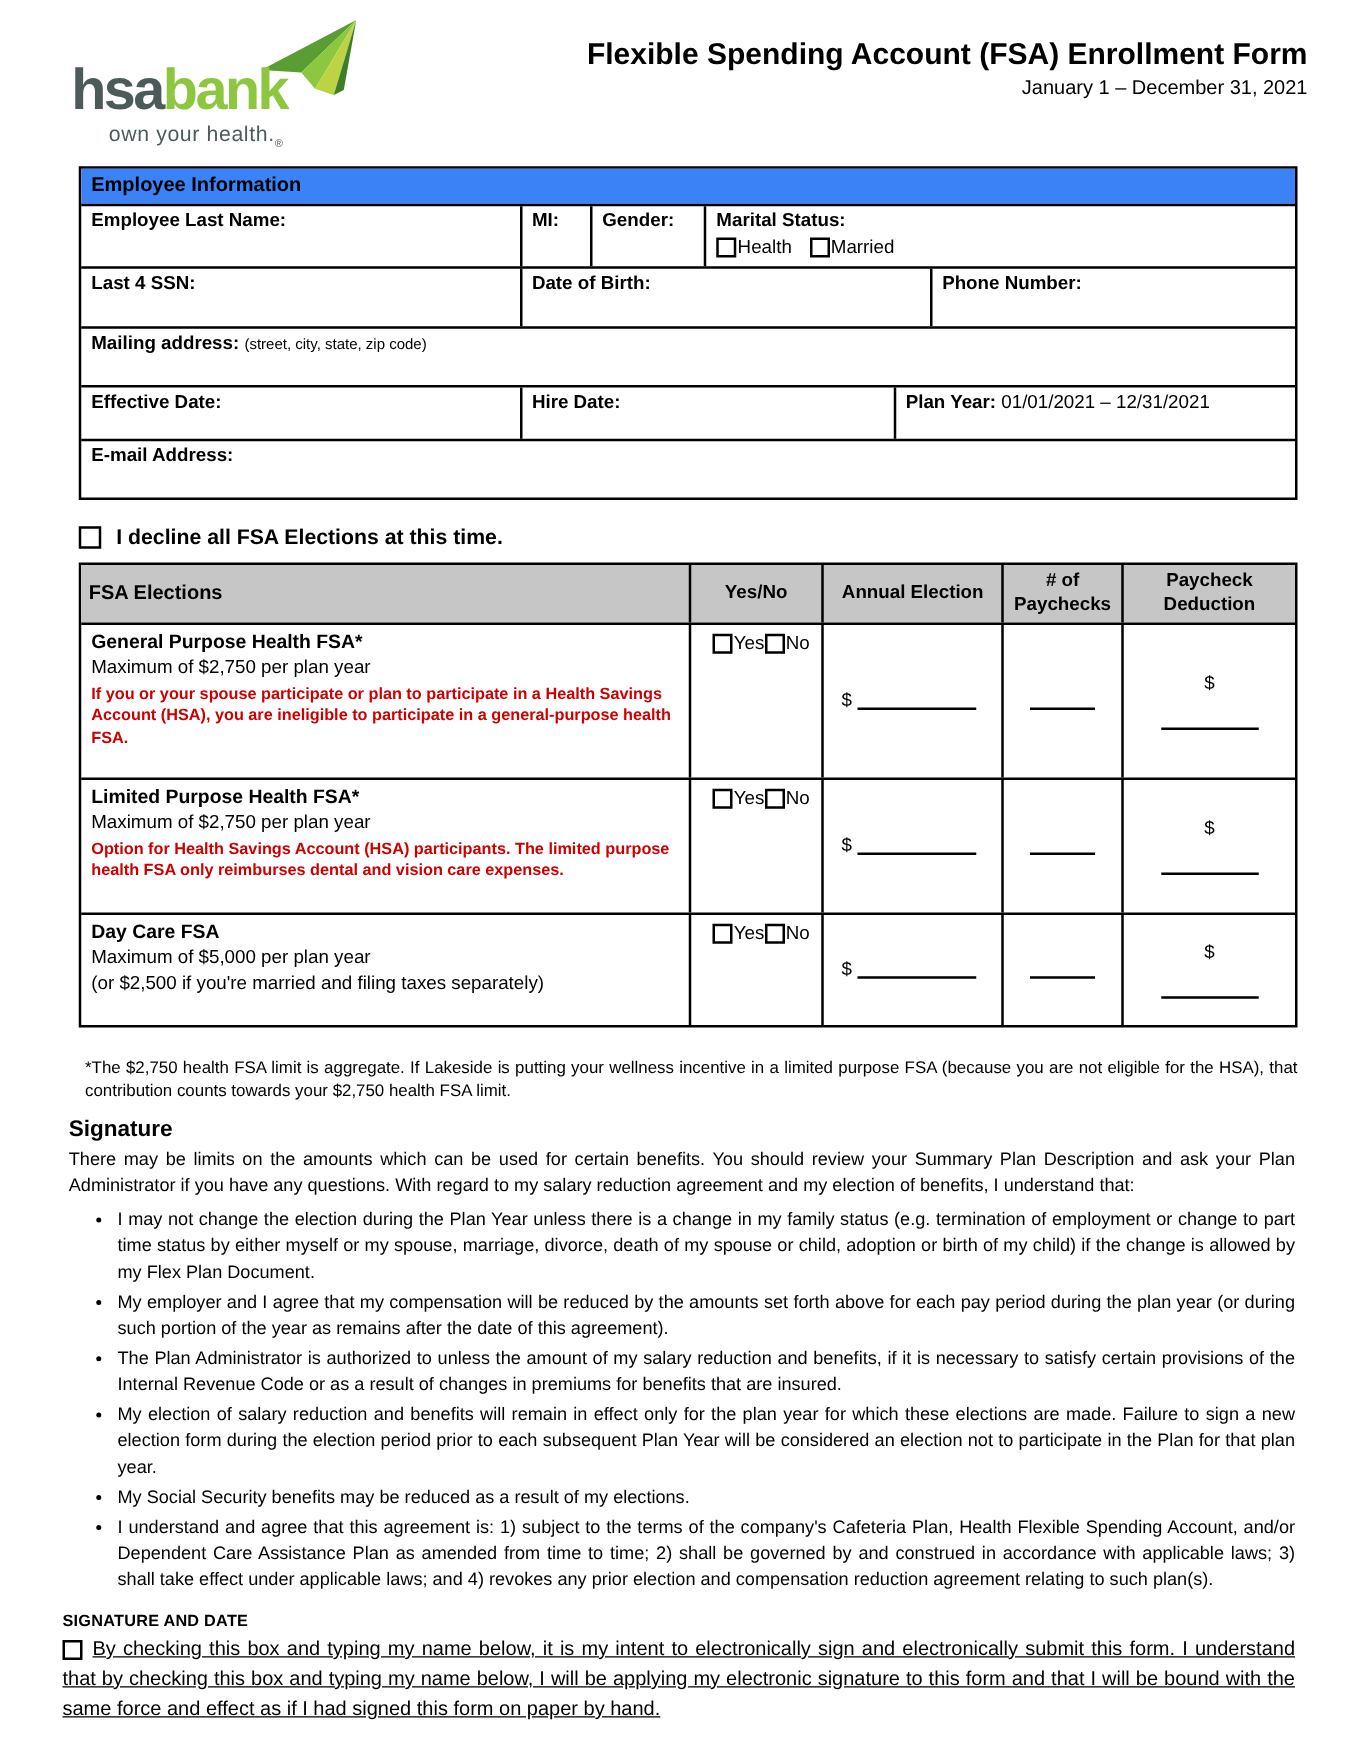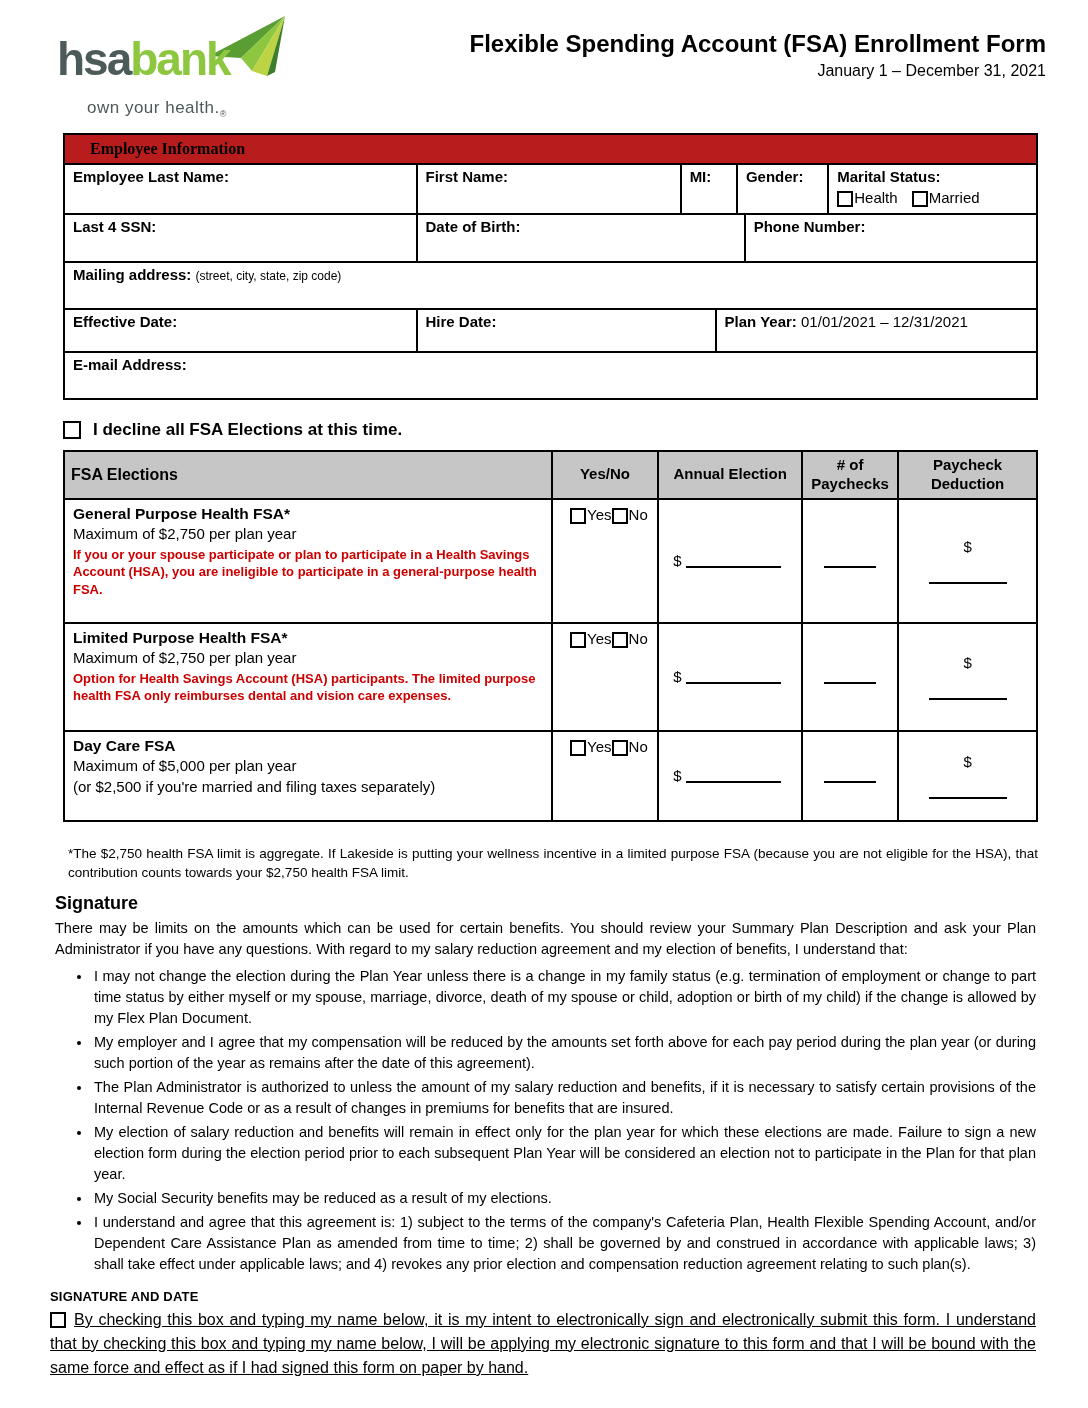--- a/index.html
+++ b/index.html
@@ -3,32 +3,32 @@
 <meta charset="utf-8">
 <style>
   html,body{margin:0;padding:0;background:#fff;}
   .page{
     width:1088px;min-height:1408px;position:relative;background:#fff;color:#000;
     font-family:"Liberation Sans","DejaVu Sans",sans-serif;box-sizing:border-box;
   }
   
   .header{display:flex;justify-content:space-between;align-items:flex-start;padding:20px 42px 0 55px;}
   .logo{position:relative;width:260px;height:95px;}
-  .logo-text{font-size:46px;font-weight:bold;letter-spacing:-2px;line-height:1;position:absolute;top:16px;left:2px;}
+  .logo-text{font-size:46px;font-weight:bold;letter-spacing:-2px;line-height:1;position:absolute;top:28px;left:2px;}
   .logo-hsa{color:#4d5a5a;}
   .logo-bank{color:#8dc63f;}
   .logo-arrow{position:absolute;left:150px;top:-6px;}
   .logo-tagline{position:absolute;top:78px;left:32px;font-size:17px;color:#4d5a5a;letter-spacing:0.5px;}
   .logo-reg{font-size:9px;vertical-align:sub;}
   .title-block{text-align:right;padding-top:10px;}
   .doc-title{font-size:24px;font-weight:bold;line-height:1.2;}
   .doc-subtitle{font-size:16px;margin-top:3px;}
   
   .ftable{margin:18px 50px 0 63px;width:975px;border:2px solid #000;box-sizing:border-box;}
-  .sec-head{background:#b91c1c;font-weight:bold;font-size:16px;padding:5px 25px;font-family:Liberation Serif, serif;}
+  .sec-head{background:#3b82f6;font-weight:bold;font-size:16px;padding:5px 8px;}
   .frow{display:flex;border-top:2px solid #000;}
   .fcell{border-left:2px solid #000;padding:3px 8px;font-weight:bold;font-size:15px;box-sizing:border-box;}
   .fcell:first-child{border-left:none;}
   .hint{font-weight:normal;font-size:12px;}
   .val{font-weight:normal;font-size:15px;}
   .cbx{display:inline-block;width:16px;height:16px;border:2px solid #000;vertical-align:middle;background:#fff;box-sizing:border-box;}
   .ms-line{font-weight:normal;font-size:15px;margin-top:4px;white-space:nowrap;}
   .ms-line .cbx{margin-right:1px;}
   .ms-line .ms2{margin-left:10px;}
   
@@ -101,21 +101,20 @@
       <div class="doc-title">Flexible Spending Account (FSA) Enrollment Form</div>
       <div class="doc-subtitle">January 1 – December 31, 2021</div>
     </div>
   </div>
 
   <div class="ftable">
     <div class="sec-head">Employee Information</div>
 
     <div class="frow" style="min-height:48px;">
       <div class="fcell" style="width:36.1%;"><span>Employee Last Name:</span></div>
-      <div class="fcell" style="width:27.2%;"><span>First Name:</span></div>
       <div class="fcell" style="width:5.8%;"><span>MI:</span></div>
       <div class="fcell" style="width:9.4%;"><span>Gender:</span></div>
       <div class="fcell" style="width:21.5%;">
         <span>Marital Status:</span>
         <div class="ms-line">
           <span class="cbx"></span><span>Health</span>
           <span class="cbx ms2"></span><span>Married</span>
         </div>
       </div>
     </div>

